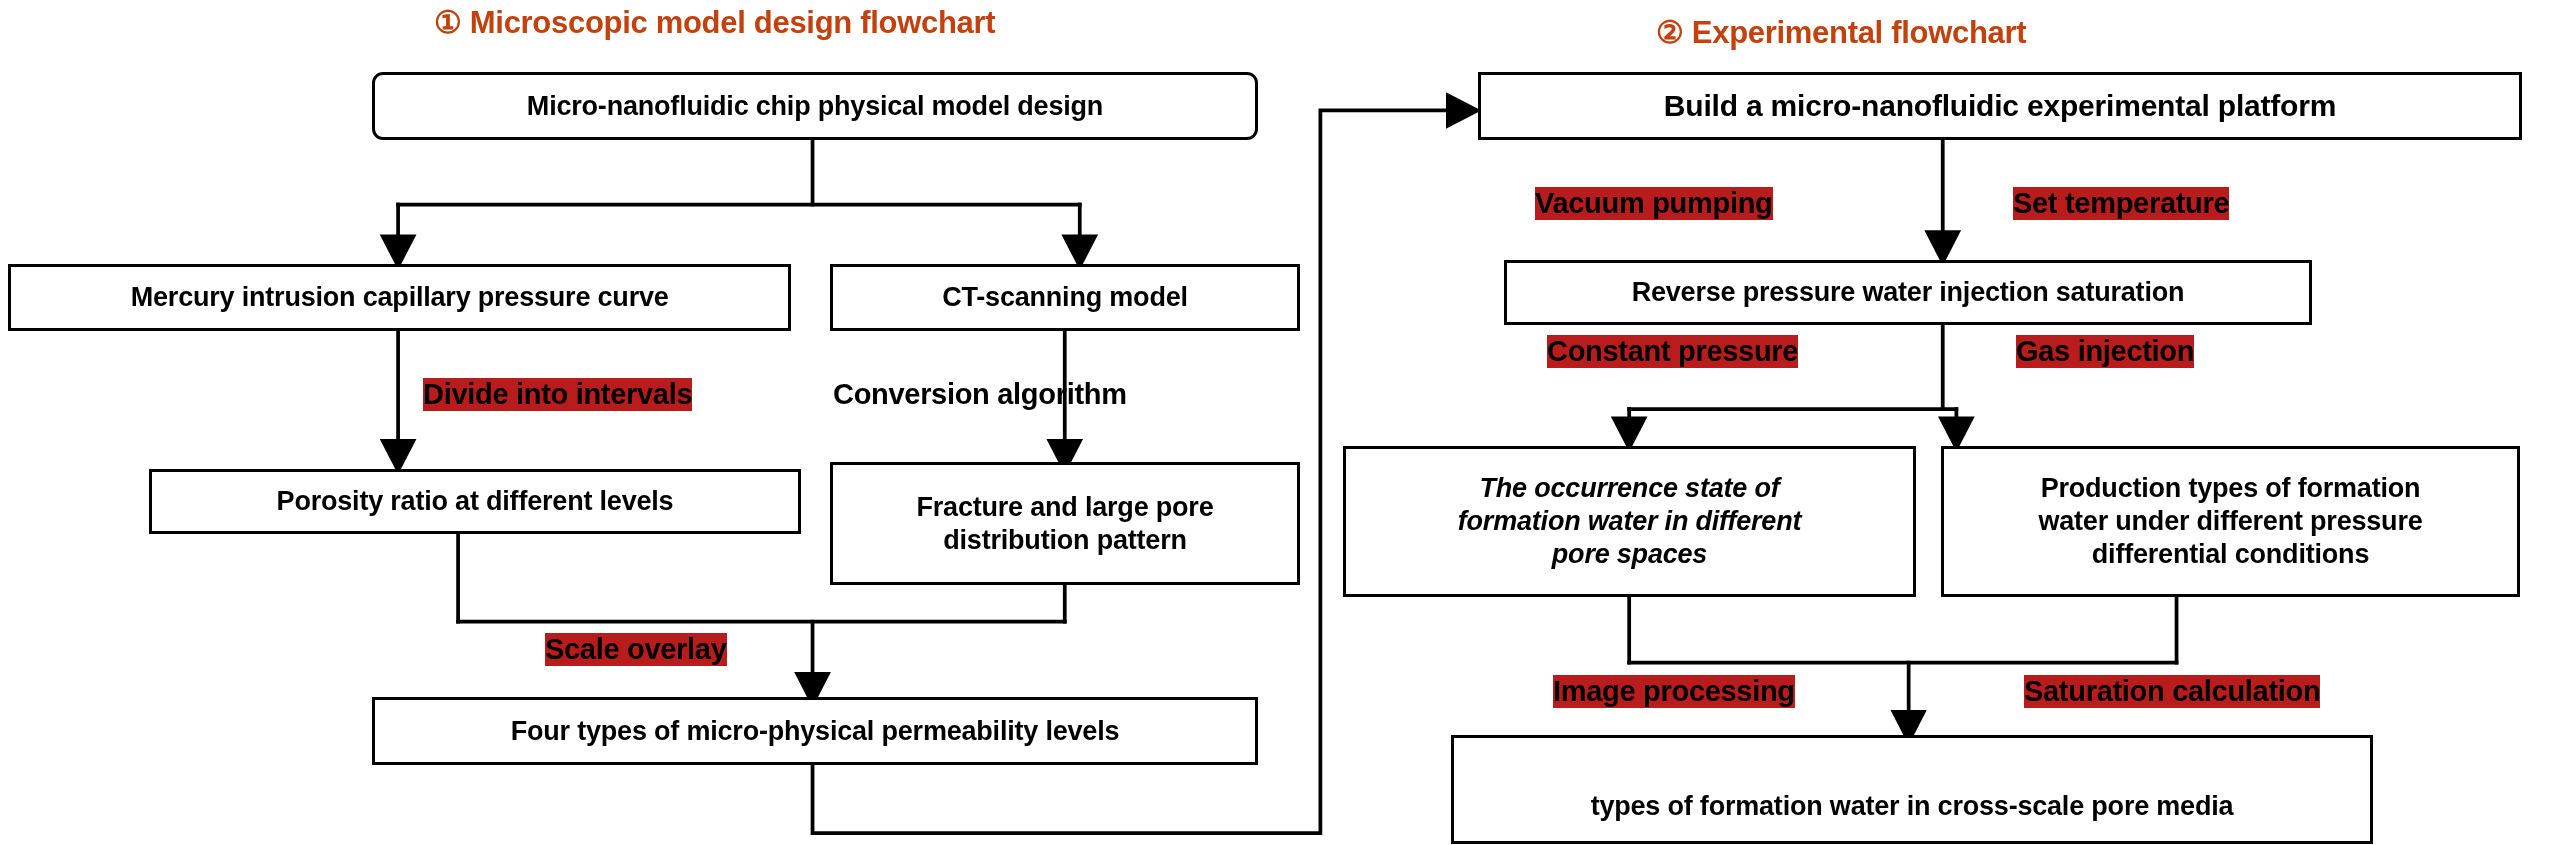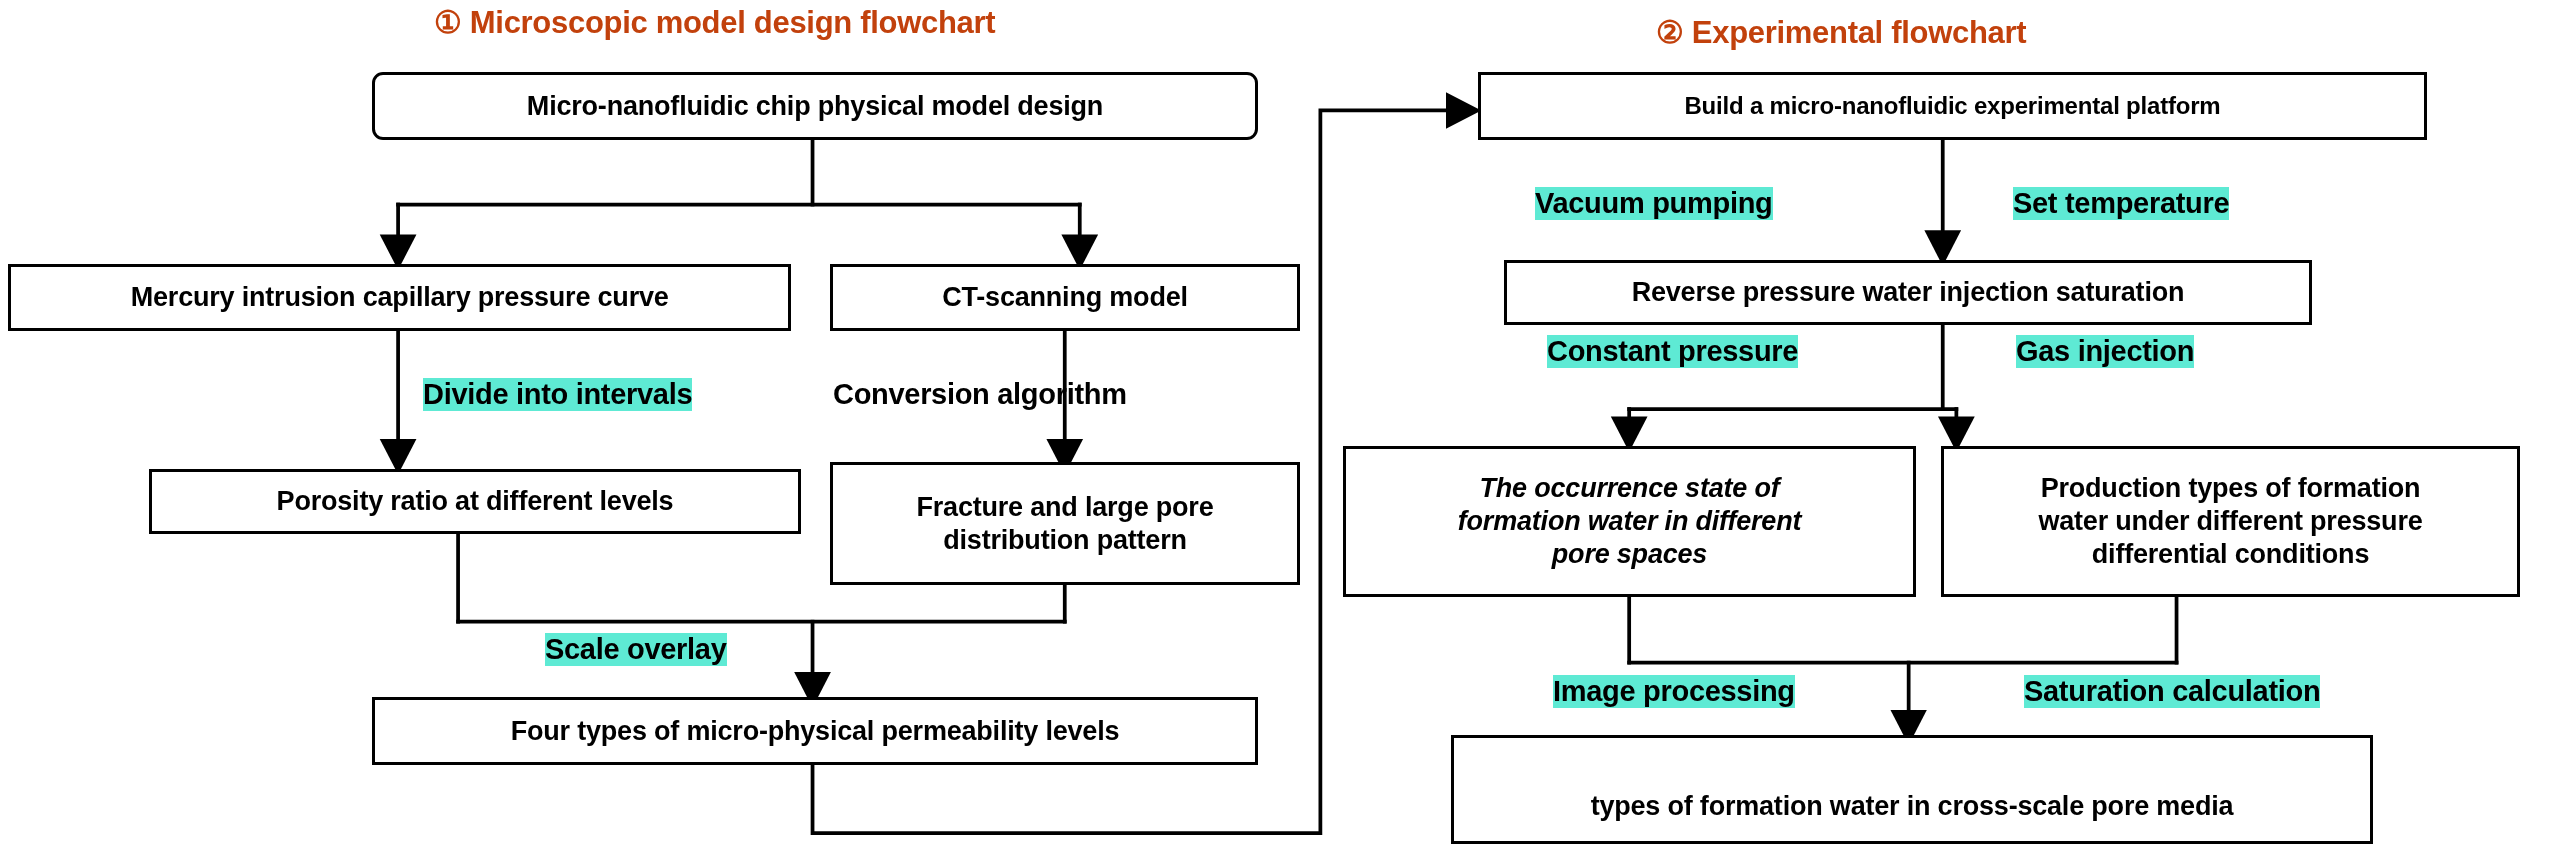--- a/index.html
+++ b/index.html
@@ -47,21 +47,21 @@
     z-index: 3;
     letter-spacing: -0.3px;
     text-align: right;
   }
   .edge-label {
     position: absolute;
     font-weight: bold;
     color: #000000;
     white-space: nowrap;
     z-index: 4;
-    background: #5eead4;
+    background: #b91c1c;
     letter-spacing: -0.3px;
   }
 </style>
 </head>
 <body>
 
 <div id="stage">
 
   <svg id="wires" viewBox="0 0 3779 1241">
     <defs>
@@ -140,21 +140,21 @@
     <span class="txt">
       <span>Fracture and large pore</span><br>
       <span>distribution pattern</span>
     </span>
   </div>
 
   <div class="node" style="left:372px; top:697px; width:886px; height:68px; font-size:27px;">
     <span class="txt">Four types of micro-physical permeability levels</span>
   </div>
 
-  <div class="node" style="left:1478px; top:72px; width:949px; height:68px; font-size:24px;">
+  <div class="node" style="left:1478px; top:72px; width:1044px; height:68px; font-size:30px;">
     <span class="txt">Build a micro-nanofluidic experimental platform</span>
   </div>
 
   <div class="node" style="left:1504px; top:260px; width:808px; height:65px; font-size:27px;">
     <span class="txt">Reverse pressure water injection saturation</span>
   </div>
 
   <div class="node" style="left:1343px; top:446px; width:573px; height:151px; font-size:27px;font-style:italic;">
     <span class="txt">
       <span>The occurrence state of</span><br>

